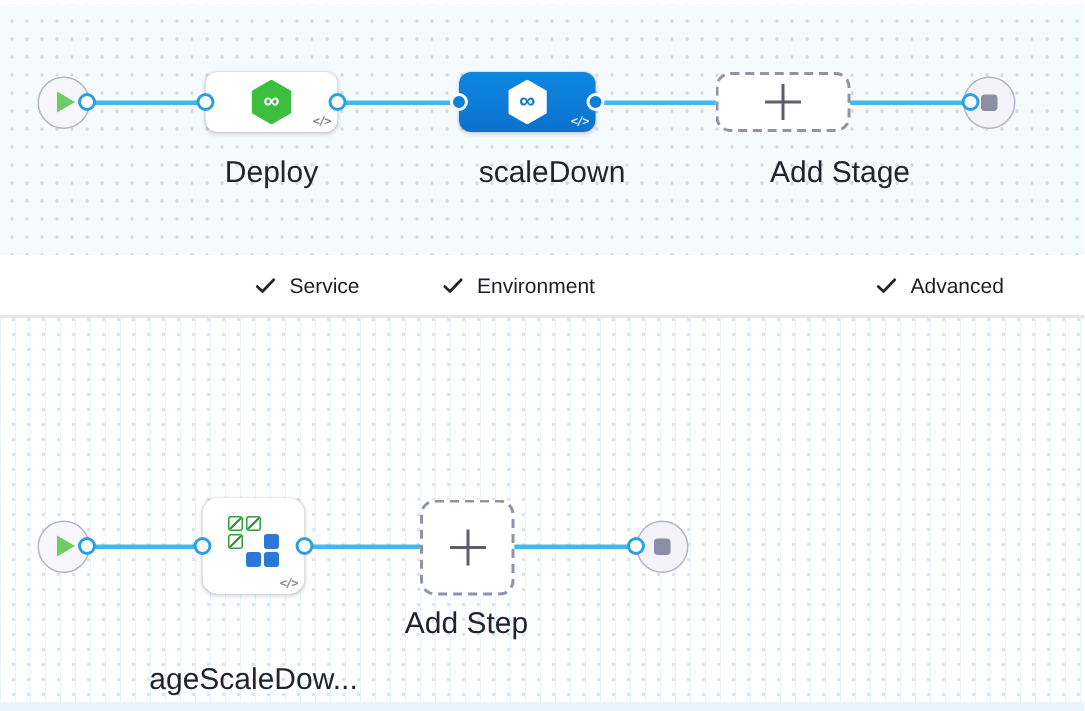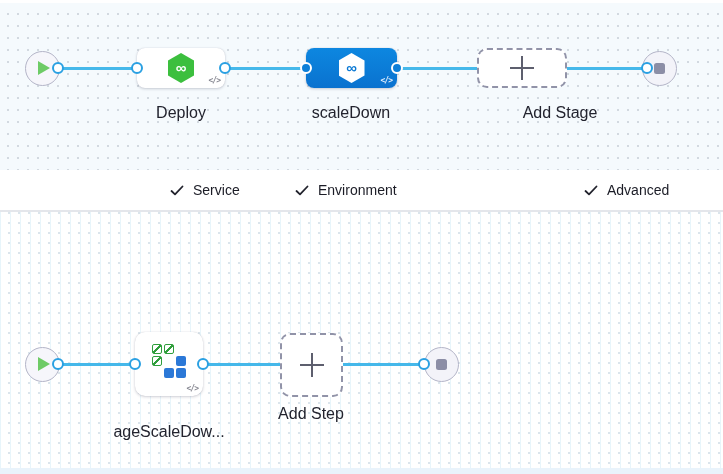--- a/index.html
+++ b/index.html
@@ -71,21 +71,21 @@
     position:absolute; background:#ffffff; border:2px dashed #9193a8; border-radius:10px;
     z-index:3; display:flex; align-items:center; justify-content:center;
   }
   .plus { position:relative; width:24px; height:24px; }
   .plus::before, .plus::after { content:""; position:absolute; background:#5d5f6e; }
   .plus::before { left:0; top:11px; width:24px; height:2px; }
   .plus::after { left:11px; top:0; width:2px; height:24px; }
 
   .node-label {
     position:absolute; transform:translateX(-50%); white-space:nowrap;
-    font-size:16px; color:#22232e; z-index:3; text-align:center;
+    font-size:20px; color:#22232e; z-index:3; text-align:center;
   }
 
   
   .tab-bar {
     position:absolute; left:0; top:170px; width:723px; height:42px;
     background:#ffffff; border-bottom:2px solid #e4e6eb; z-index:5;
   }
   .tab {
     position:absolute; top:0; height:40px; display:flex; align-items:center;
     gap:9px; font-size:14px; color:#1b1c26; cursor:pointer;
@@ -131,21 +131,21 @@
     <div class="node-label" style="left:181px; top:104px;">Deploy</div>
 
     <div class="stage-card selected" style="left:306px; top:48px; width:91px;">
       <div class="hex white">
         <span class="inf">∞</span>
       </div>
       <span class="code-glyph on-blue">&lt;/&gt;</span>
     </div>
     <div class="port inverse" style="left:306px; top:68px;"></div>
     <div class="port inverse" style="left:397px; top:68px;"></div>
-    <div class="node-label" style="left:351px; top:104px;">scaleDown</div>
+    <div class="node-label" style="left:368px; top:104px;">scaleDown</div>
 
     <div class="dashed-box" style="left:477px; top:48px; width:90px; height:40px;">
       <div class="plus"></div>
     </div>
     <div class="node-label" style="left:522px; top:104px;margin-left:38px;">Add Stage</div>
 
     <div class="port" style="left:647px; top:68px;"></div>
     <div class="round-node" style="left:642px; top:50.5px; background:#f3f3f9;">
       <div class="stop-sq"></div>
     </div>
@@ -192,21 +192,21 @@
         <div class="cell green" style="left:12px; top:0;"></div>
         <div class="cell green" style="left:0; top:12px;"></div>
         <div class="cell blue" style="left:24px; top:12px;"></div>
         <div class="cell blue" style="left:12px; top:24px;"></div>
         <div class="cell blue" style="left:24px; top:24px;"></div>
       </div>
       <span class="code-glyph">&lt;/&gt;</span>
     </div>
     <div class="port" style="left:135px; top:152px;"></div>
     <div class="port" style="left:203px; top:152px;"></div>
-    <div class="node-label" style="left:169px; top:211px;">ageScaleDow...</div>
+    <div class="node-label" style="left:169px; top:230px;">ageScaleDow...</div>
 
     <div class="dashed-box" style="left:280px; top:121px; width:63px; height:64px;">
       <div class="plus"></div>
     </div>
     <div class="node-label" style="left:311px; top:193px;">Add Step</div>
 
     <div class="port" style="left:424px; top:152px;"></div>
     <div class="round-node" style="left:423.5px; top:134.5px; background:#f3f3f9;">
       <div class="stop-sq"></div>
     </div>

